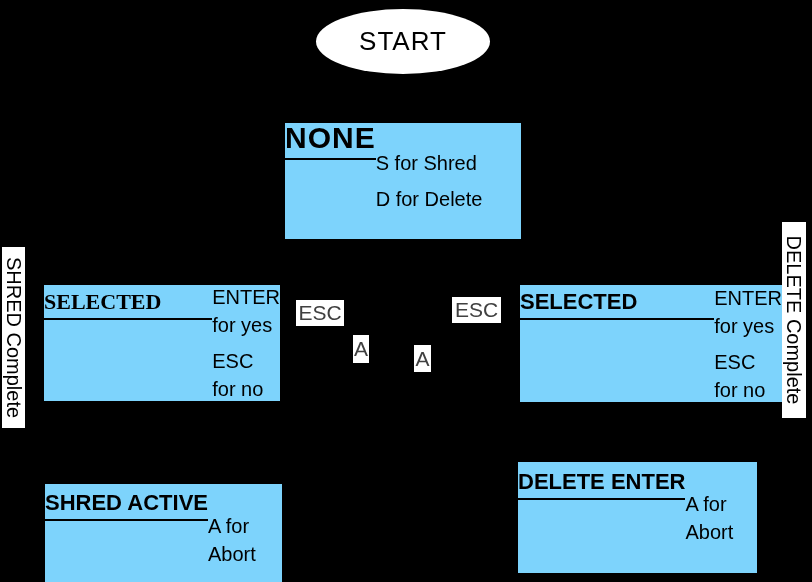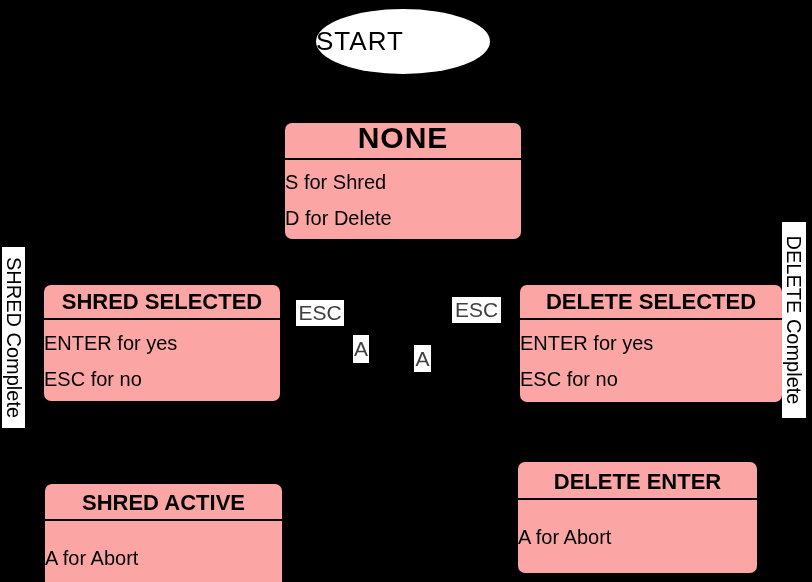--- a/index.html
+++ b/index.html
@@ -7,42 +7,42 @@
     width:812px;height:582px;position:relative;overflow:hidden;
     background:#000000;
     font-family:"Liberation Sans", sans-serif;
   }
   .abs{position:absolute;}
 
   
   .start-ellipse{
     left:316px;top:9px;width:174px;height:65px;
     background:#ffffff;border-radius:50%;
-    display:flex;align-items:center;
+    display:flex;align-items:center;justify-content:center;
     color:#000;font-size:26px;letter-spacing:1px;
   }
 
   
-  .state{background:#fca5a5;color:#000;display:flex;flex-direction:column;border-radius:7px;}
+  .state{background:#7dd3fc;color:#000;display:flex;flex-direction:row;}
   .state .title{
     display:flex;align-items:flex-end;justify-content:center;
     border-bottom:2px solid #000;
     font-weight:bold;font-size:22px;
     padding-bottom:3px;box-sizing:border-box;
   }
   .state .body{
     flex:1;display:flex;flex-direction:column;
     align-items:flex-start;justify-content:center;
     font-size:20px;line-height:28px;gap:8px;
   }
 
   .pos-none{left:285px;top:123px;width:236px;height:116px;}
   .pos-none .title{height:37px;font-size:30px;letter-spacing:1px;}
   .pos-shred-selected{left:44px;top:285px;width:236px;height:116px;}
-  .pos-shred-selected .title{height:35px;}
+  .pos-shred-selected .title{height:35px;font-family:Liberation Serif, serif;}
   .pos-delete-selected{left:520px;top:285px;width:262px;height:117px;}
   .pos-delete-selected .title{height:35px;}
   .pos-shred-active{left:45px;top:484px;width:237px;height:111px;}
   .pos-shred-active .title{height:37px;}
   .pos-delete-active{left:518px;top:462px;width:239px;height:111px;}
   .pos-delete-active .title{height:38px;}
 
   
   .edge-label{
     background:#ffffff;color:#404040;

